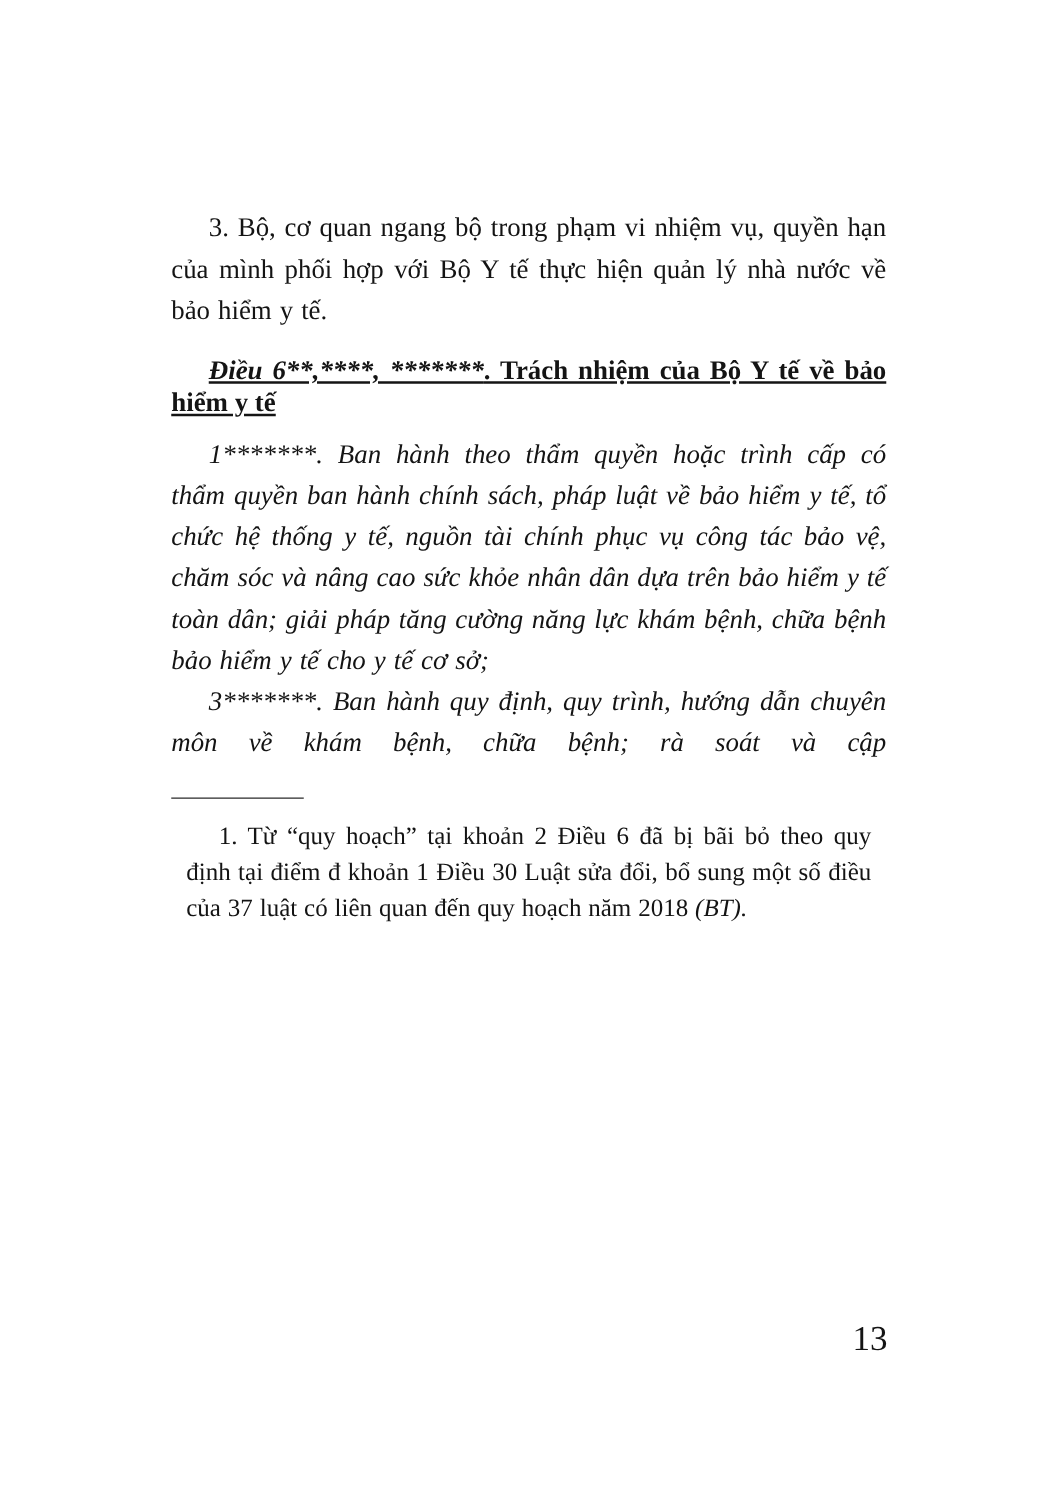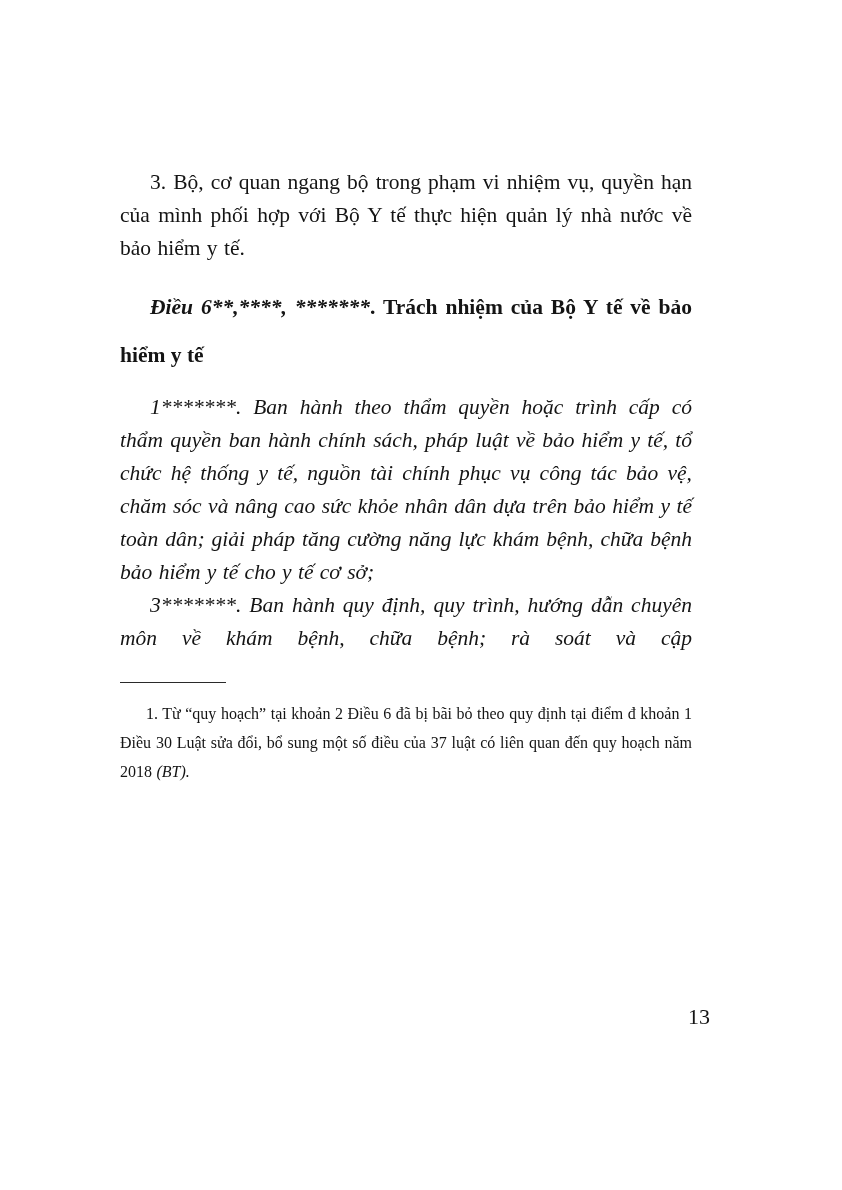--- a/index.html
+++ b/index.html
@@ -10,76 +10,77 @@
     width: 842px;
     height: 1190px;
     background: #ffffff;
     color: #141414;
     font-family: "Liberation Serif", "DejaVu Serif", serif;
     position: relative;
     overflow: hidden;
   }
   .text-block {
     position: absolute;
-    left: 120px;
+    left: 137px;
     top: 166px;
     width: 572px;
   }
   .para {
     margin: 0;
     font-size: 21.5px;
     line-height: 33px;
     text-align: justify;
     text-indent: 30px;
     word-spacing: 1px;
   }
   .italic {
     font-style: italic;
   }
   .heading {
     margin: 18px 0 12px 0;
     font-size: 21.5px;
-    line-height: 48px;
+    line-height: 26px;
     font-weight: bold;
     text-align: justify;
     text-indent: 30px;
+    text-decoration: underline;
   }
   .heading .lead {
     font-style: italic;
   }
   .justify-last {
     text-align-last: justify;
   }
   sup.fn-mark {
     font-size: 0.62em;
     line-height: 0;
     vertical-align: super;
   }
   .footnote-rule {
     width: 106px;
     border: none;
     border-top: 1.6px solid #2a2a2a;
     margin: 27px 0 16px 0;
   }
   .footnote {
-    margin: 0;
-    font-size: 16px;
+    margin: 12px;
+    font-size: 20px;
     line-height: 29px;
     text-align: justify;
     text-indent: 26px;
     word-spacing: 0.5px;
   }
   .footnote .bt {
     font-style: italic;
   }
   .page-number {
     position: absolute;
     right: 132px;
-    top: 1004px;
-    font-size: 22px;
+    top: 1056px;
+    font-size: 28px;
     color: #141414;
   }
 </style>
 </head>
 <body>
 
 <div class="text-block">
 
   <p class="para">3. Bộ, cơ quan ngang bộ trong phạm vi nhiệm vụ, quyền hạn của mình phối hợp với Bộ Y tế thực hiện quản lý nhà nước về bảo hiểm y tế.</p>
 

